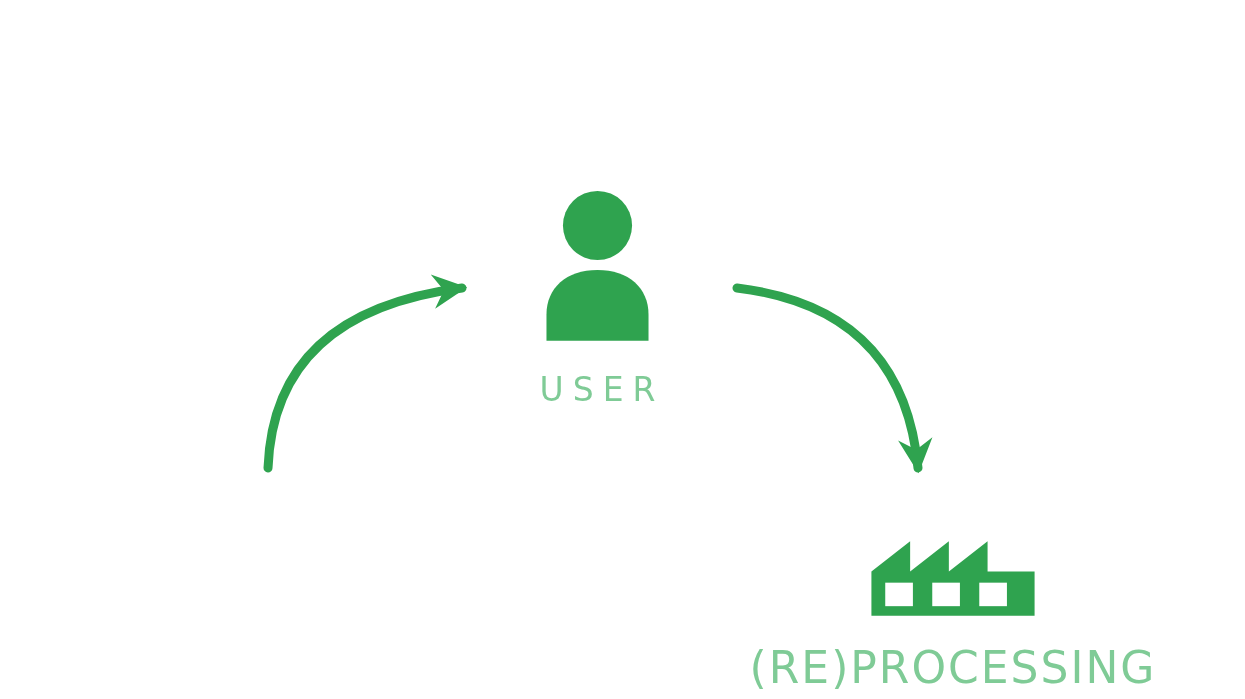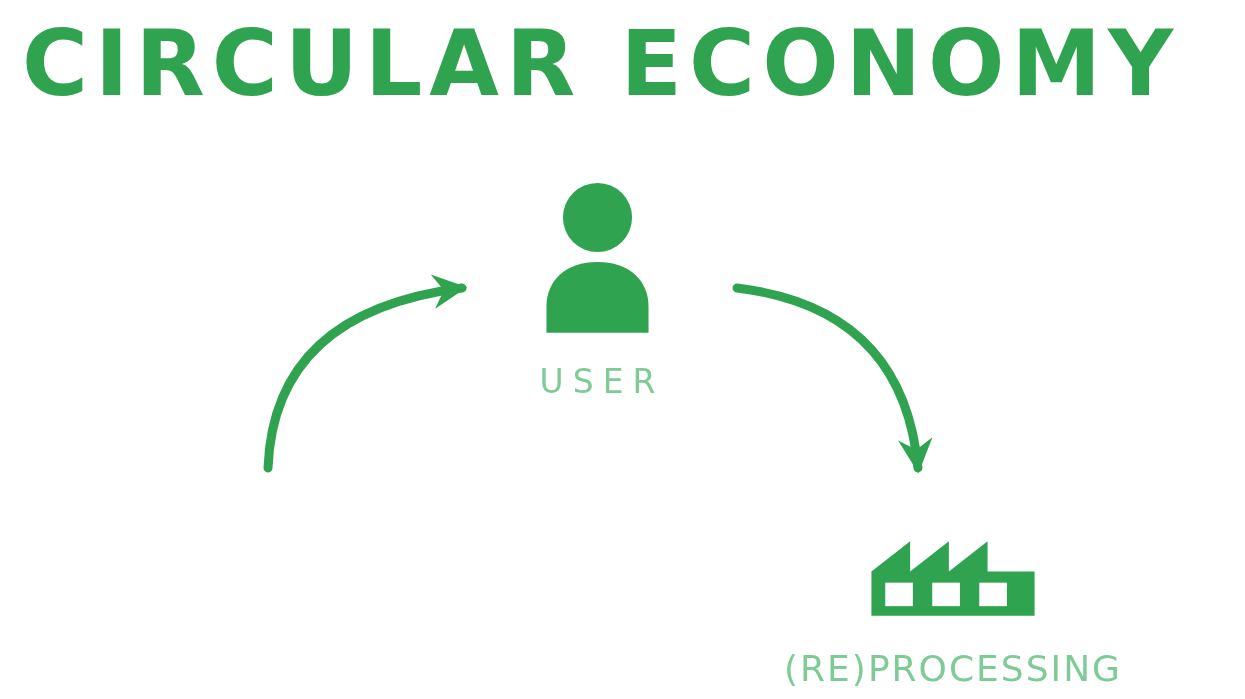--- a/index.html
+++ b/index.html
@@ -28,54 +28,53 @@
     white-space: nowrap;
     line-height: 1.1;
   }
   .node { position: absolute; text-align: center; }
   .node .icon-box { display: block; }
   .node-label {
     color: var(--label);
     font-weight: 500;
     white-space: nowrap;
   }
-  .user-node { left: 515px; top: 178px; width: 165px; }
+  .user-node { left: 515px; top: 186px; width: 165px; }
   .user-node .node-label {
     margin-top: 22px;
     font-size: 33px;
     letter-spacing: 9px;
     text-indent: 9px; 
   }
   .retail-node { left: 140px; top: 480px; width: 210px; }
   .retail-node .node-label {
     margin-top: 8px;
     font-size: 36px;
     letter-spacing: 11px;
     text-indent: 11px;
   }
   .reprocess-node { left: 718px; top: 508px; width: 470px; }
   .reprocess-node .node-label {
-    margin-top: 24px;
-    font-size: 36px;
+    margin-top: 18px;
+    font-size: 44px;
     letter-spacing: 2px;
   }
   .arrows-layer {
     position: absolute;
     left: 0; top: 0;
     width: 1245px;
     height: 699px;
     pointer-events: none;
   }
 </style>
 </head>
 <body>
 
 <div class="canvas">
 
-  <h1 class="title">CIRCULAR ECONOMY</h1>
 
   <svg class="arrows-layer" viewBox="0 0 1245 699">
     <defs>
       <marker id="arrowhead" viewBox="0 0 12 12" refX="9.5" refY="6" markerWidth="4.6" markerHeight="4.6" orient="auto-start-reverse">
         <path d="M1,1 L11,6 L1,11 L4.2,6 Z" style="fill: var(--primary);"></path>
       </marker>
     </defs>
     <path d="M268,468 Q274,312 462,288" style="fill:none; stroke: var(--primary); stroke-width: 9; stroke-linecap: round;" marker-end="url(#arrowhead)"></path>
     <path d="M737,288 Q903,308 918,468" style="fill:none; stroke: var(--primary); stroke-width: 9; stroke-linecap: round;" marker-end="url(#arrowhead)"></path>
   </svg>

